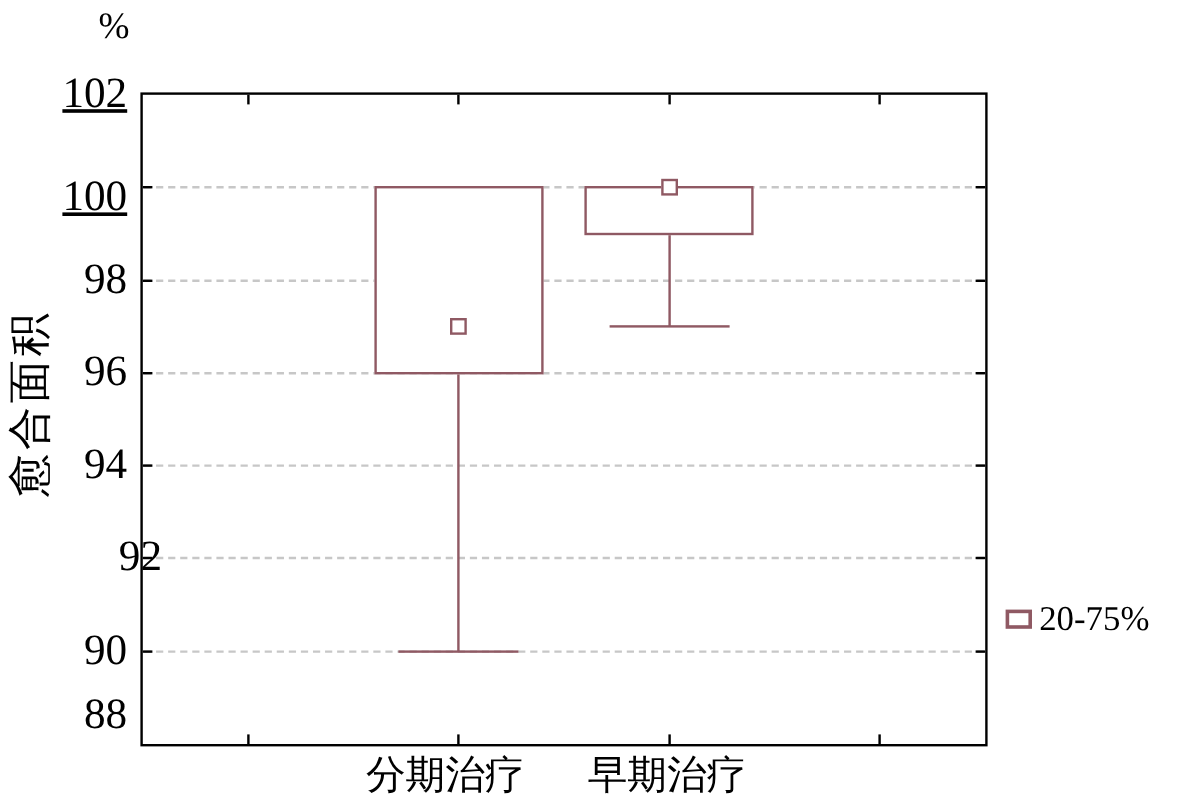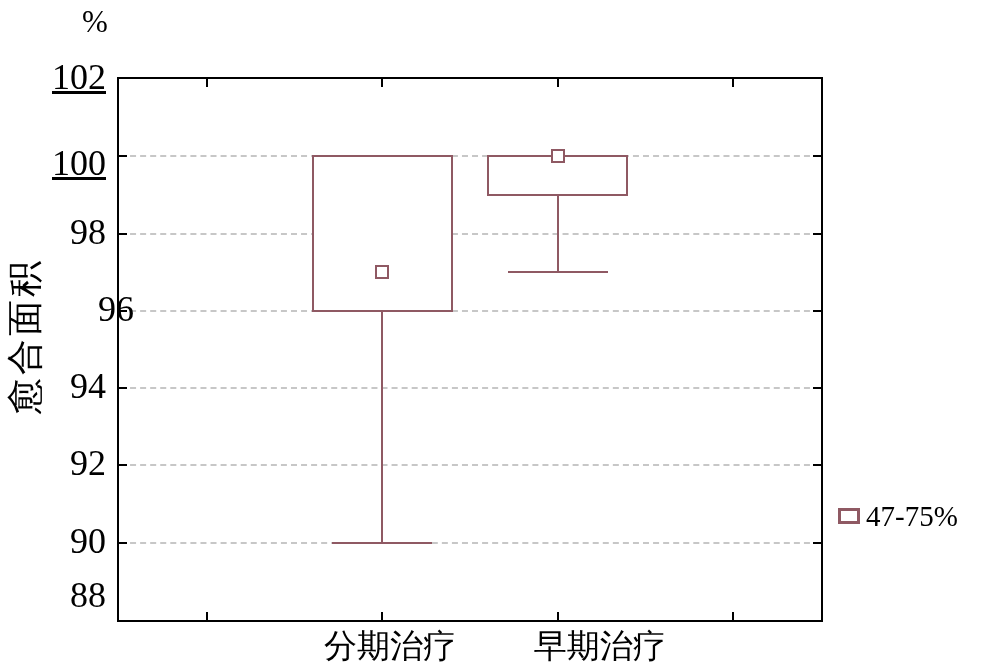--- a/index.html
+++ b/index.html
@@ -107,31 +107,31 @@
       <div class="whisker" style="left: 437.75px; top: 115.929px; height: 77.2857px;"></div>
       <div class="cap" style="left: 388.75px; top: 192.214px; width: 100px;"></div>
       <div class="box" style="left: 368.25px; top: 76.2857px; width: 141px; height: 40.6429px;"></div>
       <div class="median-marker" style="left: 431.75px; top: 70.2857px;"></div>
     </div>
 
   <div id="ylabels">
       <div class="ylab" style="top: 56px; text-decoration: underline;">102</div>
       <div class="ylab" style="top: 142px; text-decoration: underline;">100</div>
       <div class="ylab" style="top: 210.571px;">98</div>
-      <div class="ylab" style="top: 287.857px; padding-left: 28px;">96</div>
+      <div class="ylab" style="top: 287.857px;">96</div>
       <div class="ylab" style="top: 365.143px;">94</div>
-      <div class="ylab" style="top: 442.429px;">92</div>
+      <div class="ylab" style="top: 442.429px; padding-left: 29px;">92</div>
       <div class="ylab" style="top: 519.714px;">90</div>
       <div class="ylab" style="top: 574px;">88</div>
     </div>
   <div id="xlabels">
-      <div class="xlab" style="left: 280px;">分期治疗</div>
-      <div class="xlab" style="left: 445.75px; text-align: right;">早期治疗</div>
+      <div class="xlab" style="left: 261px;">分期治疗</div>
+      <div class="xlab" style="left: 445.75px;">早期治疗</div>
     </div>
 
   <div id="legend">
     <div class="legend-row">
       <span class="legend-icon icon-box"></span>
-      <span class="legend-label">47-75%</span>
+      <span class="legend-label">20-75%</span>
     </div>
   </div>
 
 </div>
 
 </body></html>

